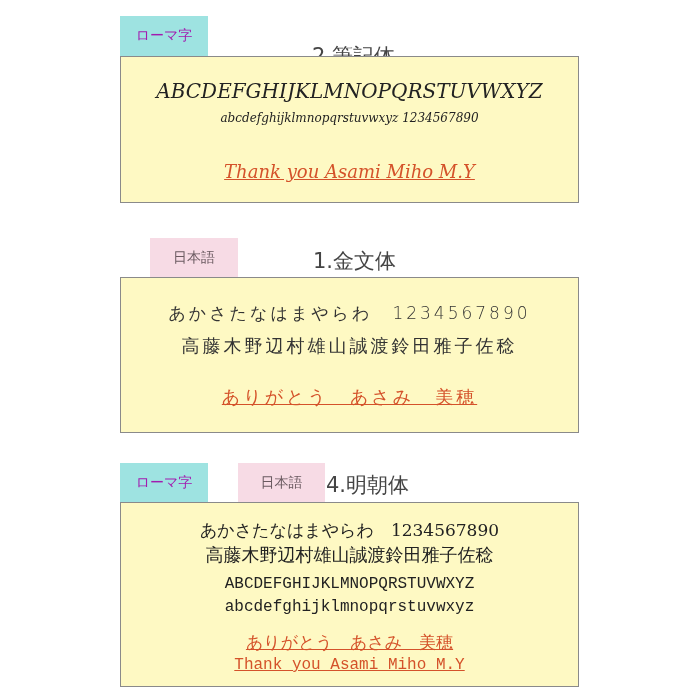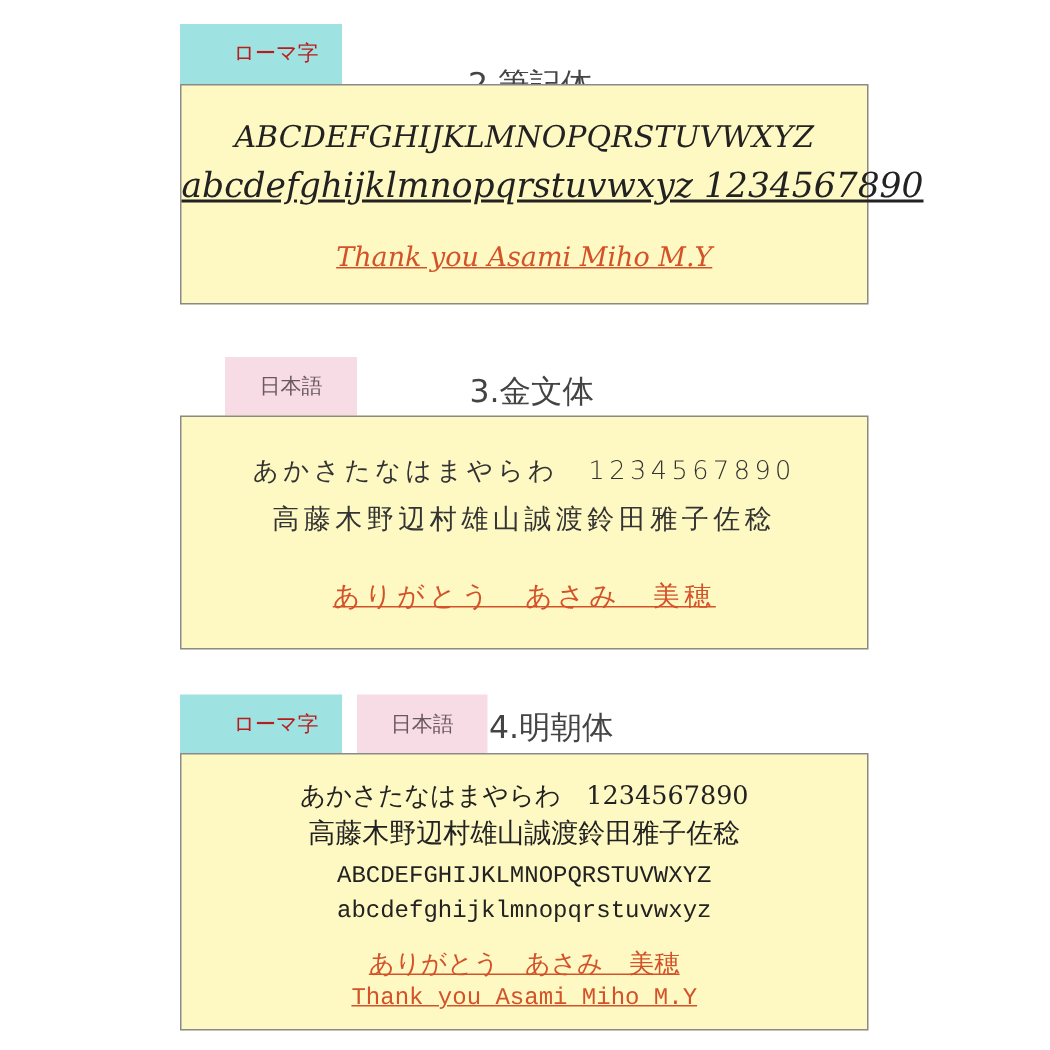--- a/index.html
+++ b/index.html
@@ -1,41 +1,41 @@
 <!DOCTYPE html>
 <html><head>
 <meta charset="utf-8">
 <style>
   html, body { margin:0; padding:0; background:#ffffff; }
   body { width:700px; height:700px; position:relative; overflow:hidden; font-family:"DejaVu Sans", sans-serif; }
   .tag { position:absolute; height:40px; display:flex; align-items:center; justify-content:center; font-size:14px; color:#5a6a6a; font-family:"DejaVu Serif", serif; }
-  .tag.teal { background:#9ee3e1; color:#b91c1c;padding-left:20px; }
+  .tag.teal { background:#9ee3e1; color:#a21caf; }
   .tag.pink { background:#f7dbe5; color:#6a5a60;margin-left:30px; }
   .title { position:absolute; font-size:21px; color:#444; font-family:"DejaVu Sans", sans-serif; white-space:nowrap; }
   .box { position:absolute; left:120px; width:459px; border:1.5px solid #8a8a8a; background:#fef9c3; box-sizing:border-box; }
   .line { position:absolute; left:0; right:0; text-align:center; white-space:nowrap; }
   .script { font-family:"DejaVu Serif", serif; font-style:italic; color:#222; }
   .kinbun { font-family:"DejaVu Sans", sans-serif; font-weight:200; color:#333; letter-spacing:3px; }
   .mincho { font-family:"DejaVu Serif", serif; color:#222; }
   .mono { font-family:"Liberation Mono", monospace; color:#222; }
   .accent { color:#d4522a;text-decoration:underline; }
 </style>
 </head>
 <body>
 
 <div class="tag teal" style="left:120px; top:16px; width:88px;">ローマ字</div>
 <div class="title" style="left:312px; top:26px;margin-top:16px;">2.筆記体</div>
 <div class="box" style="top:56px; height:147px;">
   <div class="line script" style="top:22px; font-size:20px;">ABCDEFGHIJKLMNOPQRSTUVWXYZ</div>
-  <div class="line script" style="top:54px; font-size:23px;text-decoration:underline;">abcdefghijklmnopqrstuvwxyz  1234567890</div>
+  <div class="line script" style="top:54px; font-size:12px;">abcdefghijklmnopqrstuvwxyz  1234567890</div>
   <div class="line script accent" style="top:104px; font-size:18px;">Thank you   Asami   Miho  M.Y</div>
 </div>
 
 <div class="tag pink" style="left:120px; top:238px; width:88px;">日本語</div>
-<div class="title" style="left:313px; top:247px;">3.金文体</div>
+<div class="title" style="left:313px; top:247px;">1.金文体</div>
 <div class="box" style="top:277px; height:156px;">
   <div class="line kinbun" style="top:24px; font-size:17px;">あかさたなはまやらわ　1234567890</div>
   <div class="line kinbun" style="top:56px; font-size:18px;">高藤木野辺村雄山誠渡鈴田雅子佐稔</div>
   <div class="line kinbun accent" style="top:107px; font-size:18px;">ありがとう　あさみ　美穂</div>
 </div>
 
 <div class="tag teal" style="left:120px; top:463px; width:88px;">ローマ字</div>
 <div class="tag pink" style="left:208px; top:463px; width:87px;">日本語</div>
 <div class="title" style="left:326px; top:471px;text-align:right;">4.明朝体</div>
 <div class="box" style="top:502px; height:185px;">

